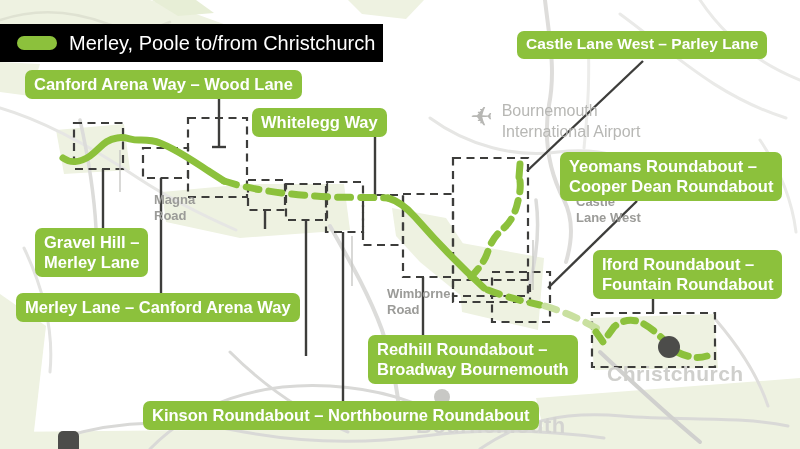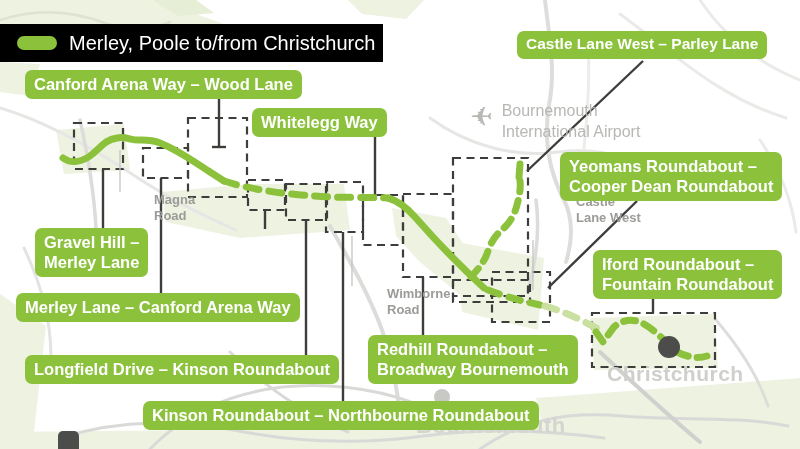--- a/index.html
+++ b/index.html
@@ -144,18 +144,17 @@
   <div class="seg" style="left:25px;top:70px;">Canford Arena Way – Wood Lane</div>
   <div class="seg" style="left:252px;top:108px;">Whitelegg Way</div>
   <div class="seg" style="left:517px;top:31px;font-size:15.5px;">Castle Lane West – Parley Lane</div>
   <div class="seg" style="left:560px;top:152px;">Yeomans Roundabout –
 Cooper Dean Roundabout</div>
   <div class="seg" style="left:593px;top:250px;">Iford Roundabout –
 Fountain Roundabout</div>
   <div class="seg" style="left:18px;top:228px;margin-left:17px;">Gravel Hill –
 Merley Lane</div>
   <div class="seg" style="left:16px;top:293px;">Merley Lane – Canford Arena Way</div>
-  <div class="seg" style="left:25px;top:355px;">Longfield Drive – Kinson Roundabout</div>
   <div class="seg" style="left:368px;top:335px;">Redhill Roundabout –
 Broadway Bournemouth</div>
   <div class="seg" style="left:143px;top:401px;">Kinson Roundabout – Northbourne Roundabout</div>
 
 </div>
 
 </body></html>

